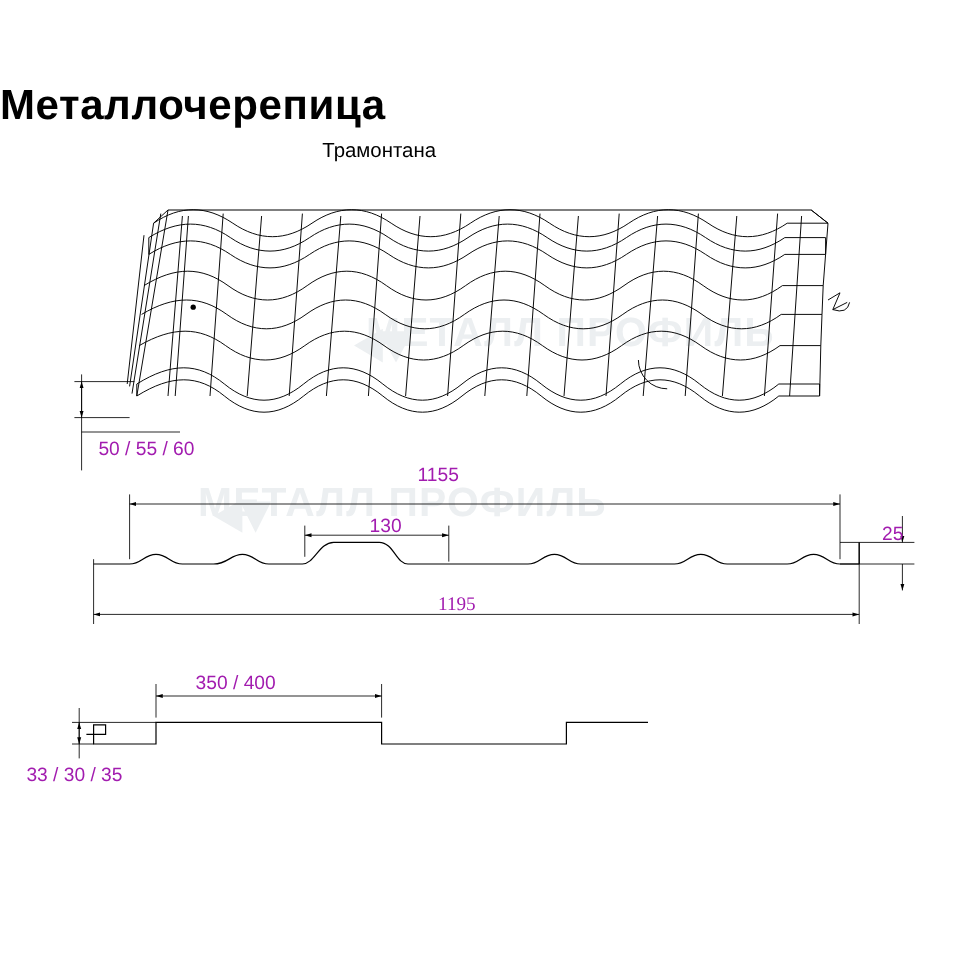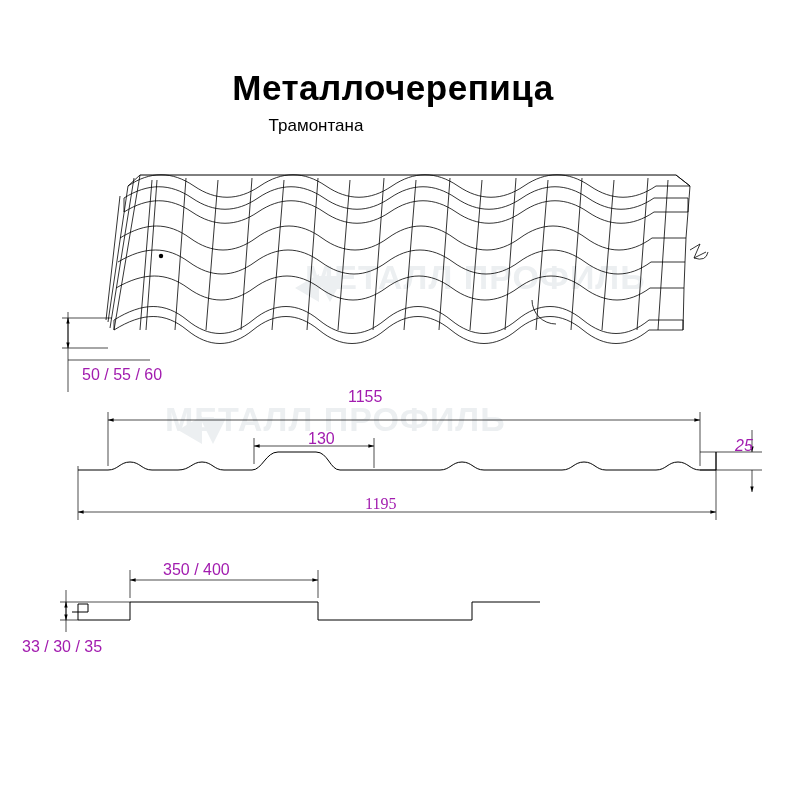--- a/index.html
+++ b/index.html
@@ -20,21 +20,21 @@
     left: 0;
     top: 0;
     width: 800px;
     height: 800px;
   }
   .title-main {
     position: absolute;
     left: 0;
     top: 68px;
     width: 786px;
-    text-align: center;
+    text-align: left;
     font-size: 35px;
     font-weight: bold;
     letter-spacing: 0.5px;
     color: #000;
   }
   .title-sub {
     position: absolute;
     left: 0;
     top: 116px;
     width: 632px;
@@ -44,21 +44,21 @@
   }
   .dim-label {
     position: absolute;
     font-size: 16px;
     color: #a21caf;
     white-space: nowrap;
   }
   .lbl-50 { left: 82px; top: 366px; }
   .lbl-1155 { left: 348px; top: 388px; }
   .lbl-230 { left: 308px; top: 430px; }
-  .lbl-25 { left: 735px; top: 437px; font-style: italic; }
+  .lbl-25 { left: 735px; top: 437px; }
   .lbl-1195 { left: 365px; top: 495px; font-family: Liberation Serif, serif; }
   .lbl-350 { left: 163px; top: 561px; }
   .lbl-2530 { left: 22px; top: 638px; }
   .wm {
     position: absolute;
     color: #eceff1;
     font-weight: bold;
     pointer-events: none;
     user-select: none;
   }

